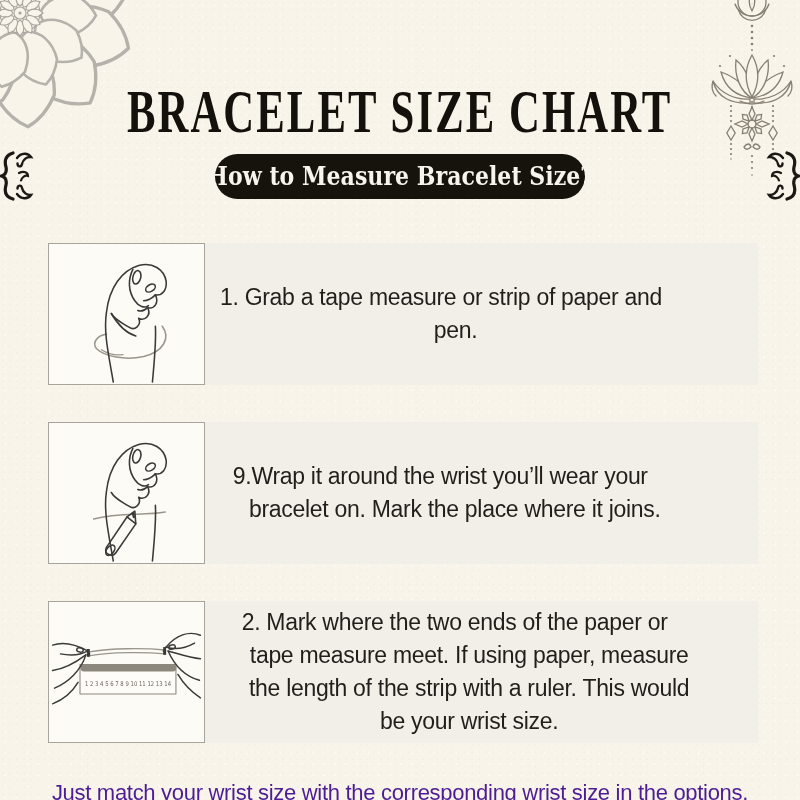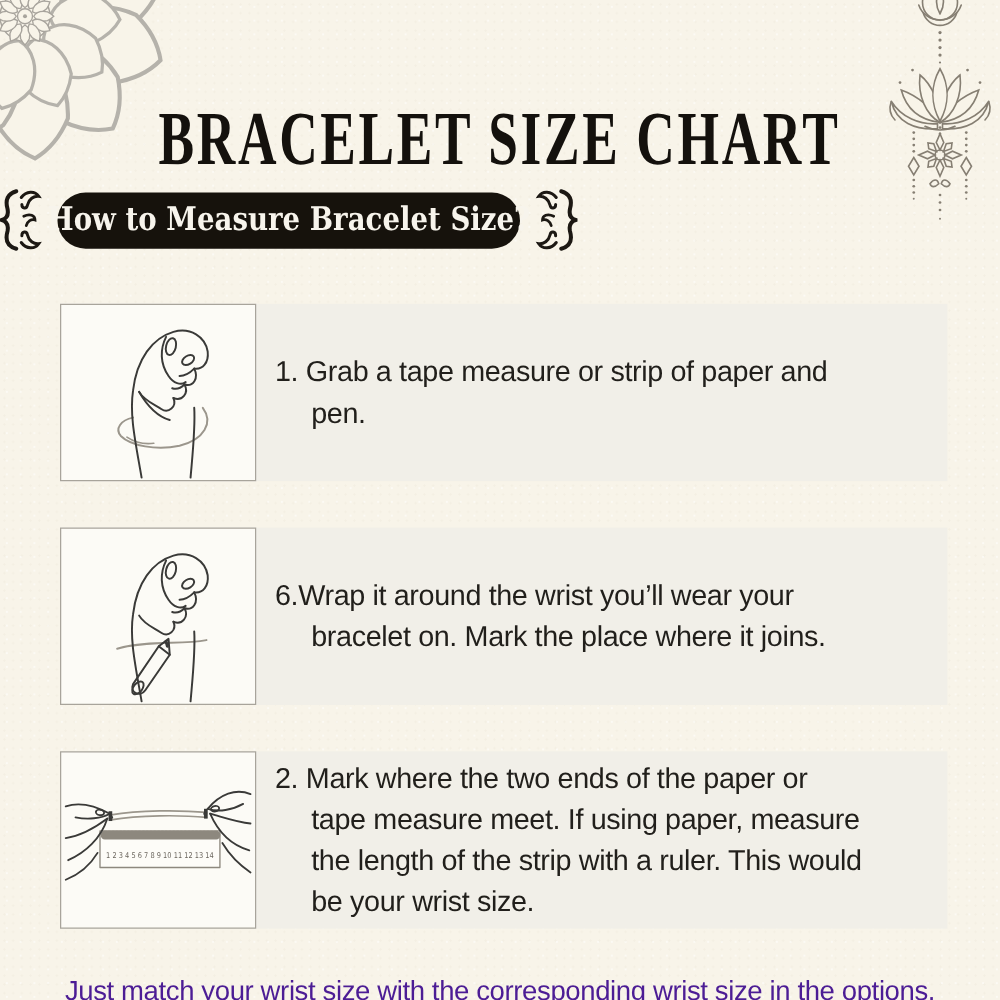--- a/index.html
+++ b/index.html
@@ -21,34 +21,34 @@
   .lotus{position:absolute;top:0;right:0;}
 
   
   .header{position:relative;text-align:center;padding-top:84px;}
   h1.title{
     margin:0;font-family:"Liberation Serif", serif;font-weight:bold;
     font-size:61px;line-height:56px;color:#14110d;white-space:nowrap;
   }
   h1.title .squeeze{display:inline-block;transform:scaleX(0.70);transform-origin:center;letter-spacing:3px;}
   .badge-row{
-    margin-top:11px;display:flex;justify-content:flex-start;align-items:center;gap:10px;
+    margin-top:11px;display:flex;justify-content:space-between;align-items:center;gap:10px;
   }
   .pill{
     width:370px;height:45px;background:#16120c;border-radius:24px;
     display:flex;align-items:center;justify-content:center;overflow:visible;
   }
   .pill .squeeze{
     display:inline-block;transform:scaleX(0.85);transform-origin:center;
     font-family:"DejaVu Serif", serif;font-weight:bold;font-size:26px;
     color:#f7f4ec;white-space:nowrap;letter-spacing:0px;
   }
 
   
-  .steps{margin:42px 42px 0 48px;}
+  .steps{margin:42px 42px 0 48px;text-align:center;}
   .step-row{
     display:flex;align-items:stretch;height:142px;margin-bottom:37px;
     background:#f1efe8;
   }
   .illus-box{
     flex:0 0 155px;height:140px;background:#fcfbf6;
     border:1px solid #a8a49b;box-sizing:content-box;
   }
   .illus-box svg{display:block;width:155px;height:140px;}
   .step-body{flex:1;display:flex;align-items:center;padding-left:15px;padding-right:8px;}
@@ -255,21 +255,21 @@
 
               <path d="M78,96 L87,103 L67,132 C63,138 54,134 57,127 Z"></path>
               <ellipse cx="61" cy="130" rx="6" ry="3.6" transform="rotate(-52 61 130)"></ellipse>
               <path d="M78,96 L86,90 L87,103"></path>
               <path d="M84,92 L85,96" stroke-width="2.4"></path>
             </g>
           </g>
         </svg>
       </div>
       <div class="step-body">
-        <p class="step-text">6.Wrap it around the wrist you’ll wear your
+        <p class="step-text">9.Wrap it around the wrist you’ll wear your
 bracelet on. Mark the place where it joins.</p>
       </div>
     </div>
 
     <div class="step-row">
       <div class="illus-box">
         <svg viewBox="0 0 155 143">
           <g fill="none" stroke-linecap="round" stroke-linejoin="round">
 
             <path d="M39,51 C62,47 96,47 117,49" stroke="#9b968c" stroke-width="1.4"></path>

